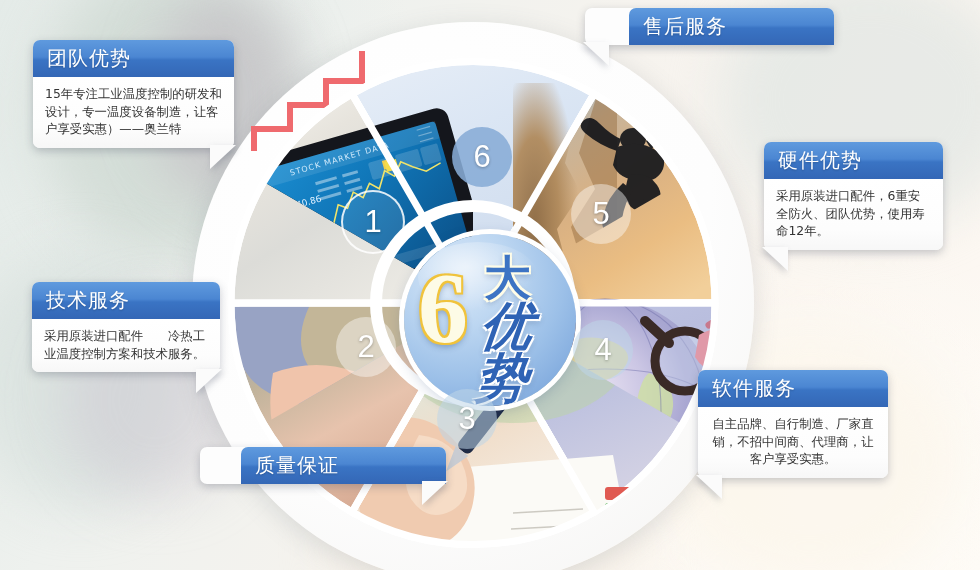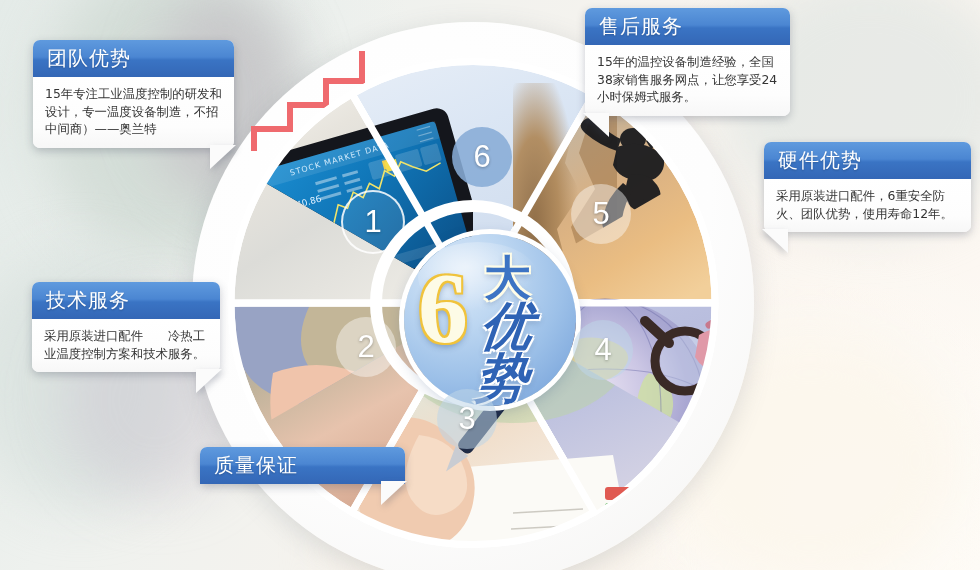--- a/index.html
+++ b/index.html
@@ -427,41 +427,45 @@
     </div>
   <div class="badge fill-light" style="left:571px;top:184px;">
       <span>5</span>
     </div>
   <div class="badge fill-blue" style="left:452px;top:127px;">
       <span>6</span>
     </div>
 
   <div class="callout" style="left:33px;top:40px;width:201px;">
     <div class="hd">团队优势</div>
-    <div class="bd">15年专注工业温度控制的研发和设计，专一温度设备制造，不招中间商）——奥兰特</div>
+    <div class="bd">15年专注工业温度控制的研发和设计，专一温度设备制造，让客户享受实惠）——奥兰特</div>
     <div class="tail tail-br"></div>
   </div>
 
-  <div class="callout" style="left:585px;top:8px;width:205px;">
+  <div class="callout" style="left:585px;top:8px;width:205px;padding-left:44px;">
     <div class="hd">售后服务</div>
-    <div class="bd">15年的温控设备制造经验，全国38家销售服务网点，让您享受24小时保姆式服务。</div>
     <div class="tail tail-bl"></div>
   </div>
 
-  <div class="callout" style="left:764px;top:142px;width:207px;">
+  <div class="callout" style="left:764px;top:142px;width:179px;">
     <div class="hd">硬件优势</div>
     <div class="bd">采用原装进口配件，6重安全防火、团队优势，使用寿命12年。</div>
     <div class="tail tail-bl"></div>
   </div>
 
   <div class="callout" style="left:32px;top:282px;width:188px;">
     <div class="hd">技术服务</div>
     <div class="bd">采用原装进口配件　　冷热工业温度控制方案和技术服务。</div>
     <div class="tail tail-br"></div>
   </div>
 
-  <div class="callout" style="left:200px;top:447px;width:205px;">
+  <div class="callout" style="left:200px;top:447px;width:205px;padding-left:41px;">
     <div class="hd">质量保证</div>
     <div class="tail tail-br"></div>
   </div>
 
+  <div class="callout" style="left:698px;top:370px;width:190px;">
+    <div class="hd">软件服务</div>
+    <div class="bd center">自主品牌、自行制造、厂家直销，不招中间商、代理商，让客户享受实惠。</div>
+    <div class="tail tail-bl"></div>
+  </div>
 
 </div>
 
 </body></html>

